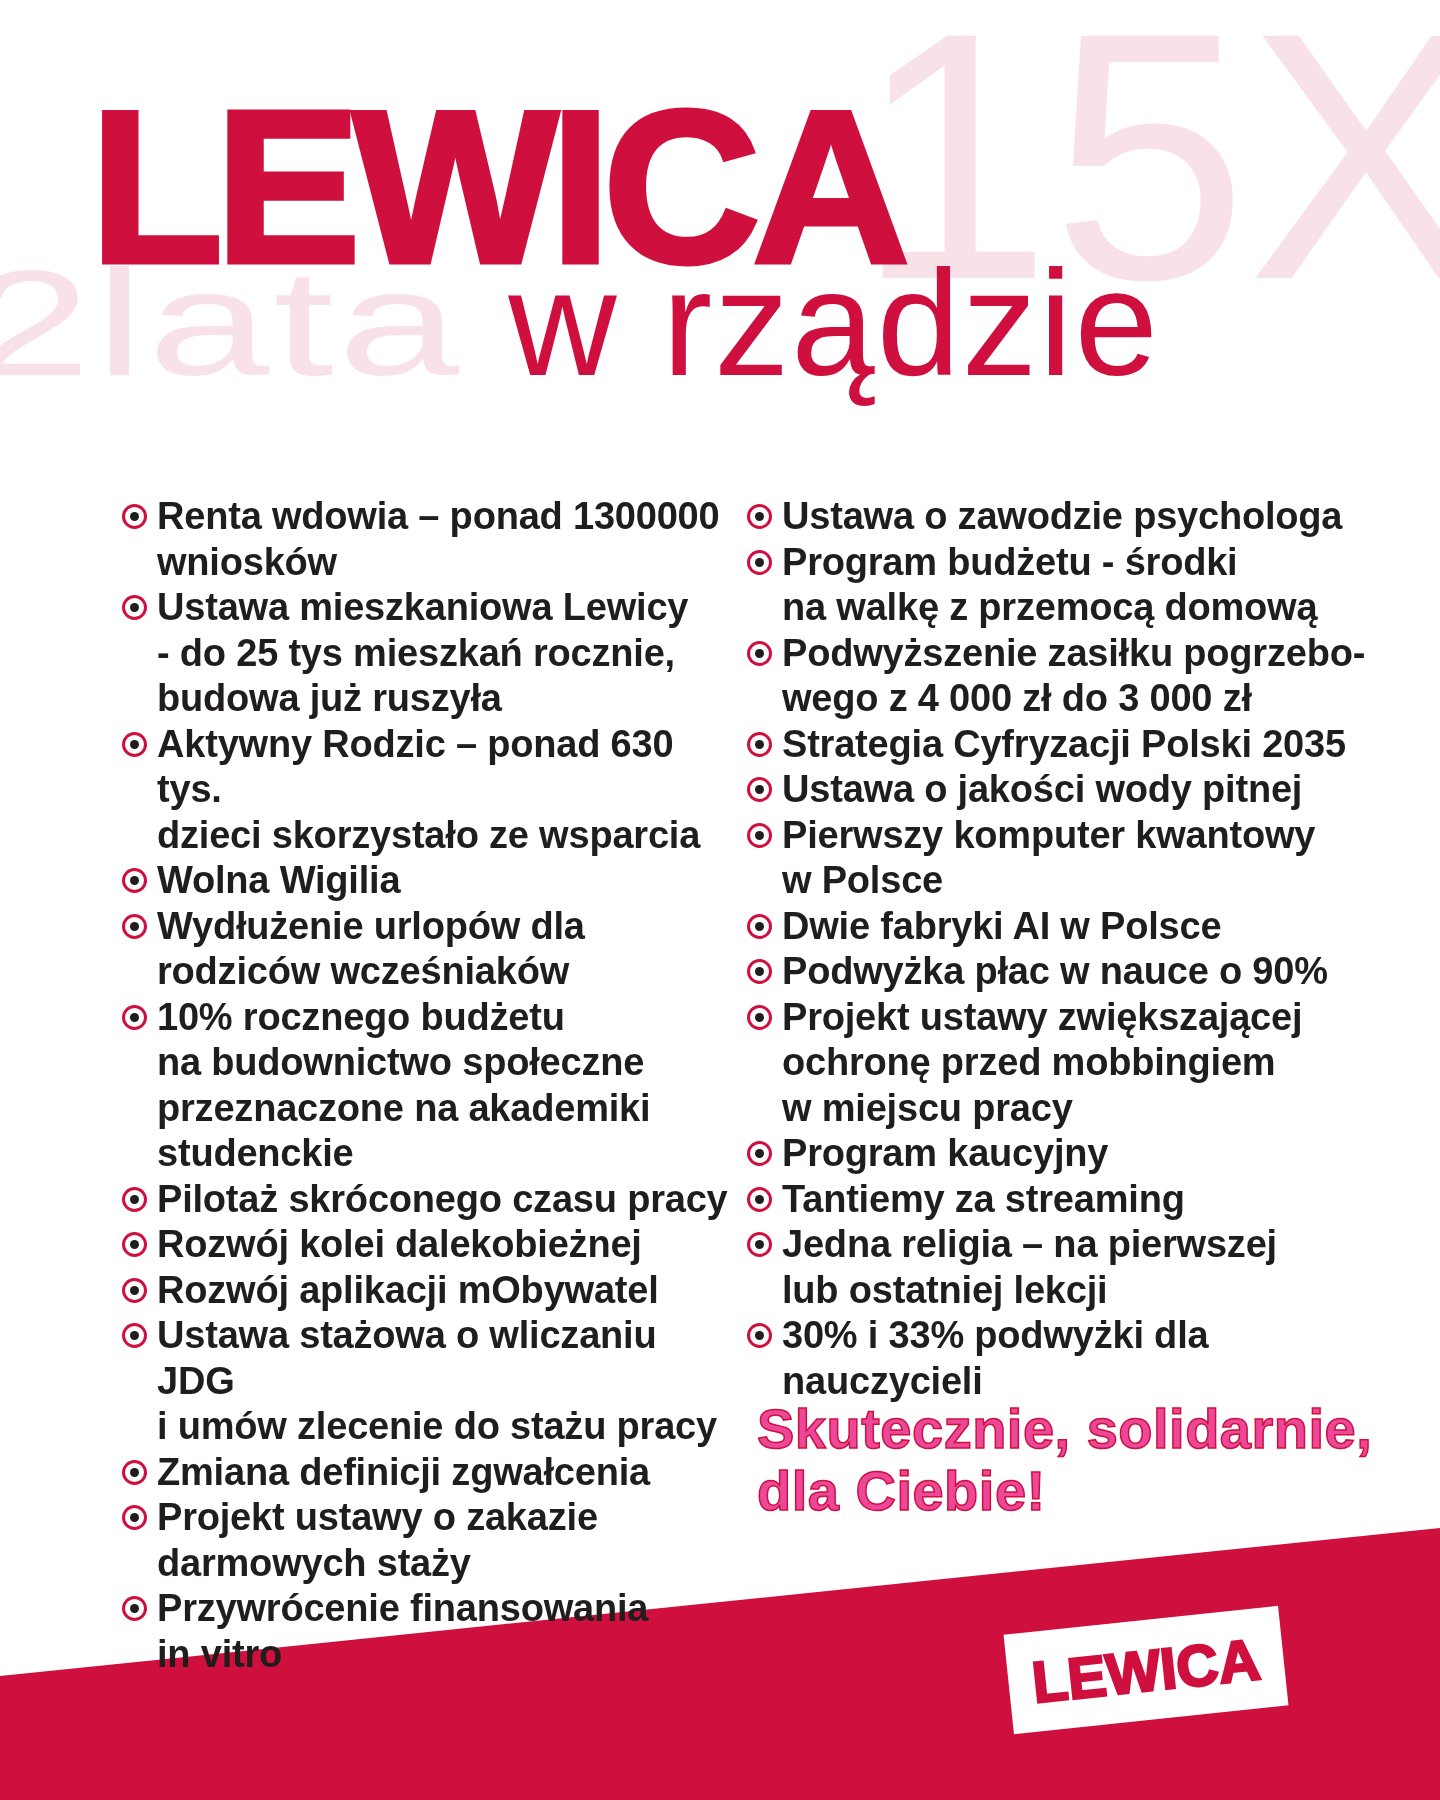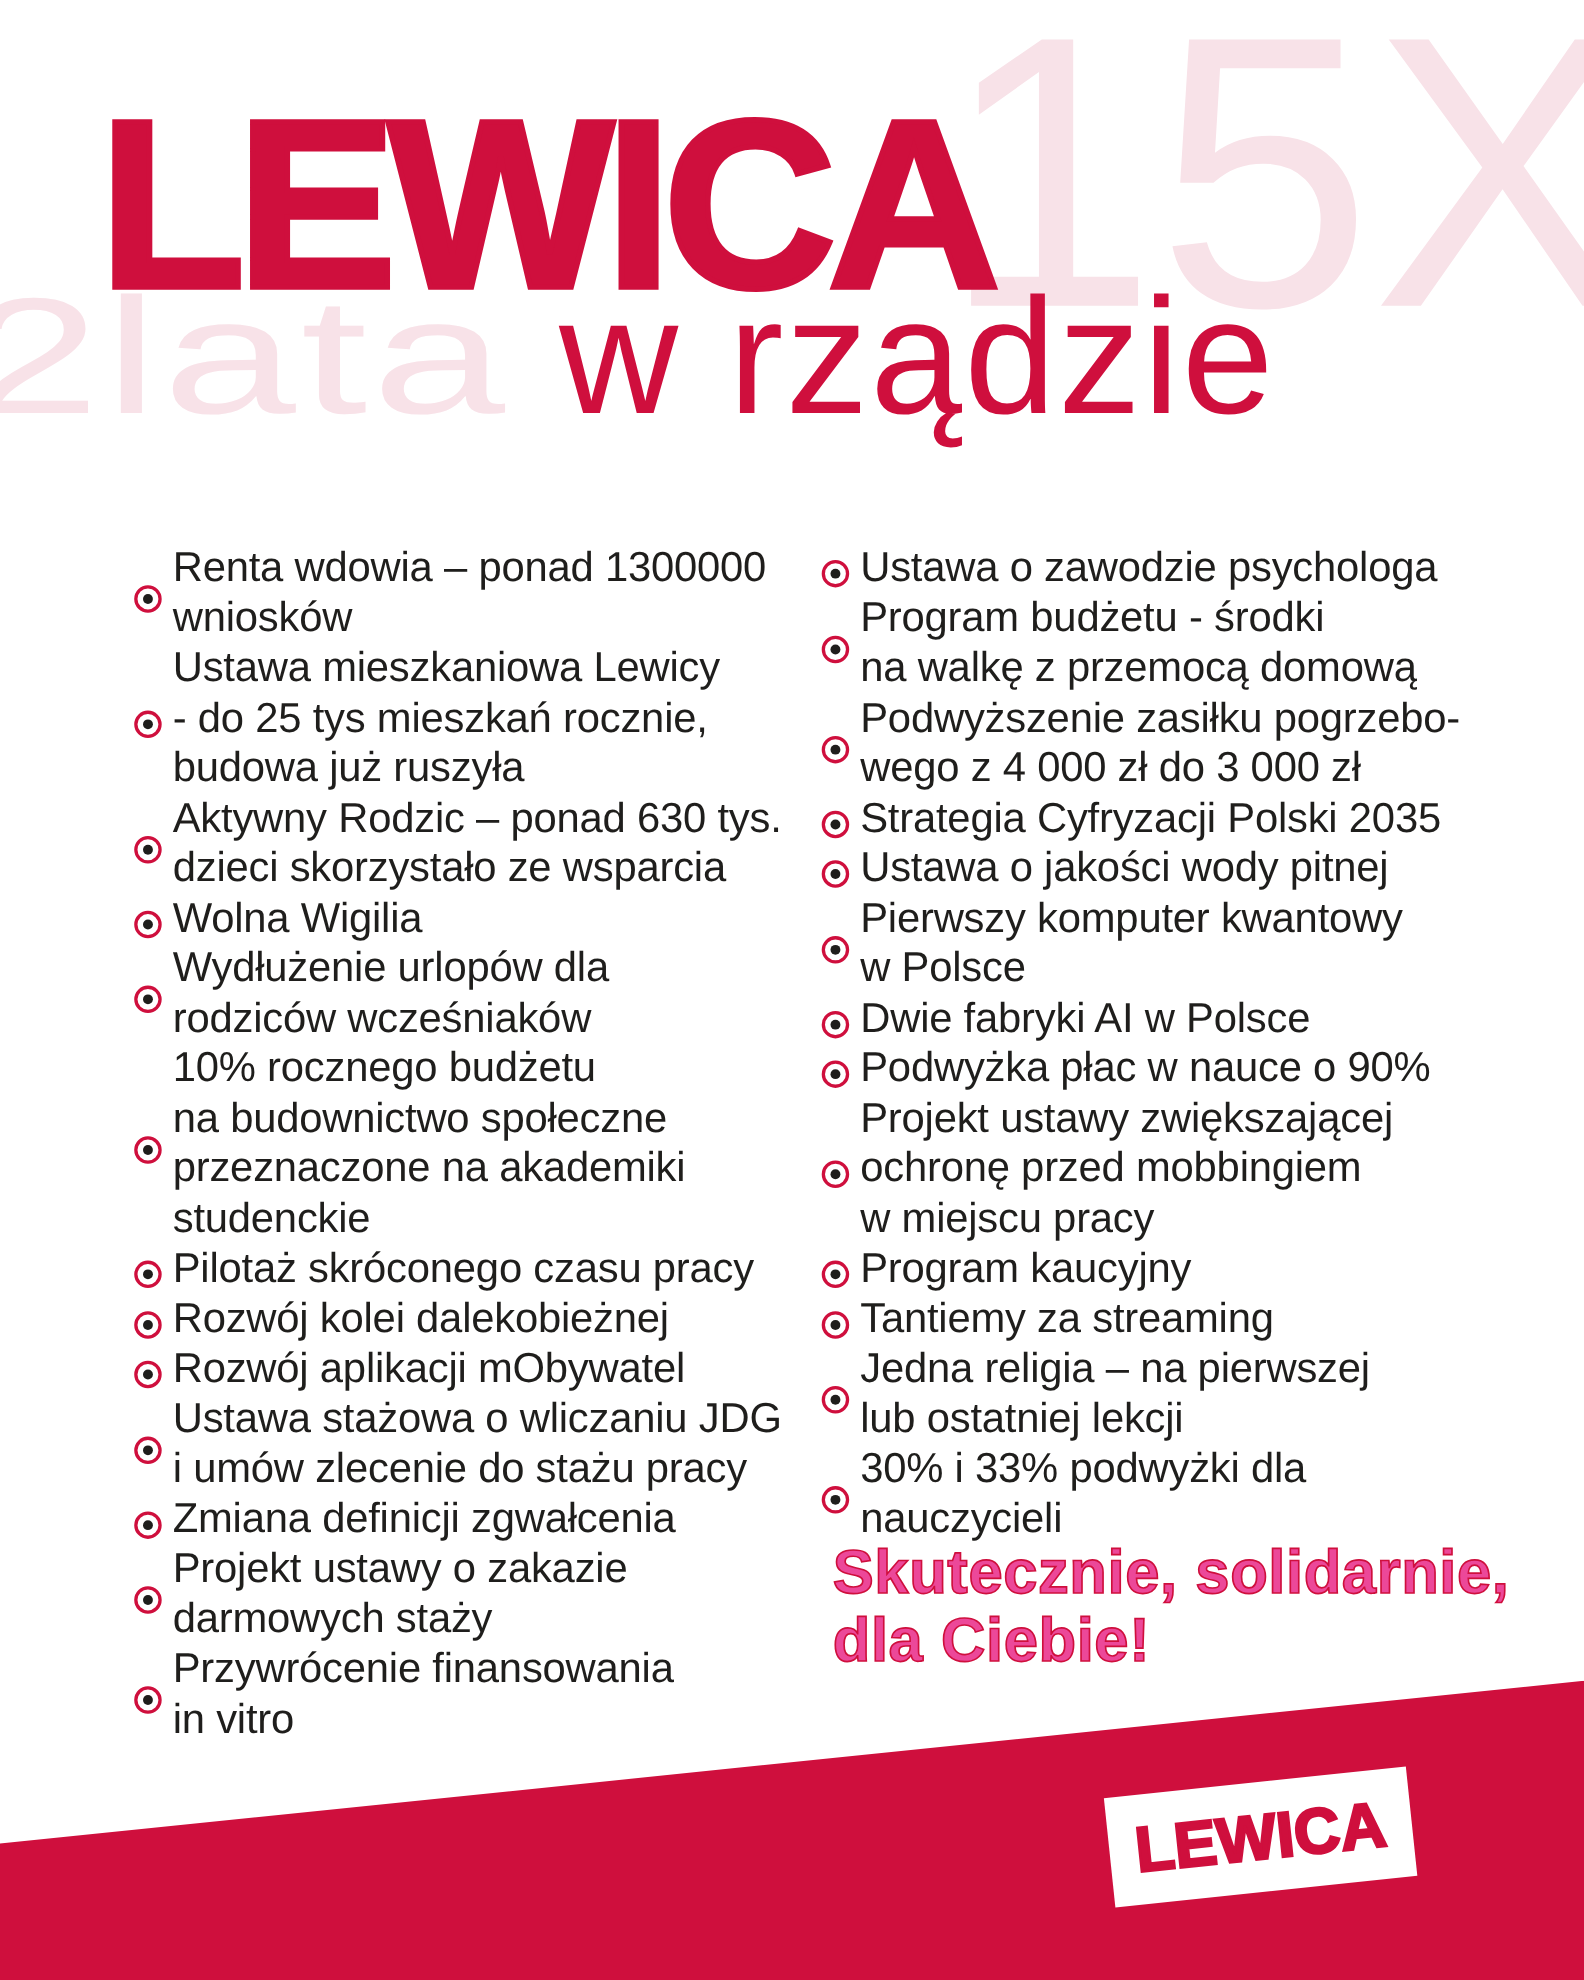--- a/index.html
+++ b/index.html
@@ -29,21 +29,21 @@
   .subtitle{
     display:inline-block;margin-left:198px;color:#cf0f3d;letter-spacing:2px;
   }
   
   .col{
     position:absolute;top:494px;margin:0;padding:0;list-style:none;z-index:2;
     font-size:38px;line-height:45.5px;letter-spacing:-0.2px;color:#1f1e1c;
   }
   .col-left{left:122px;width:615px;}
   .col-right{left:747px;width:680px;}
-  .item{display:flex;align-items:center;}
+  .item{display:flex;align-items:flex-start;font-weight:bold;}
   .bullet{
     flex:0 0 auto;width:19px;height:19px;margin:10px 10px 0 0;
     border:3px solid #cf0f3d;border-radius:50%;
     display:flex;align-items:center;justify-content:center;
   }
   .dot{width:9px;height:9px;border-radius:50%;background:#1f1e1c;}
   .item-text{white-space:pre-line;}
   
   .slogan{
     position:absolute;left:757px;top:1398px;z-index:2;

